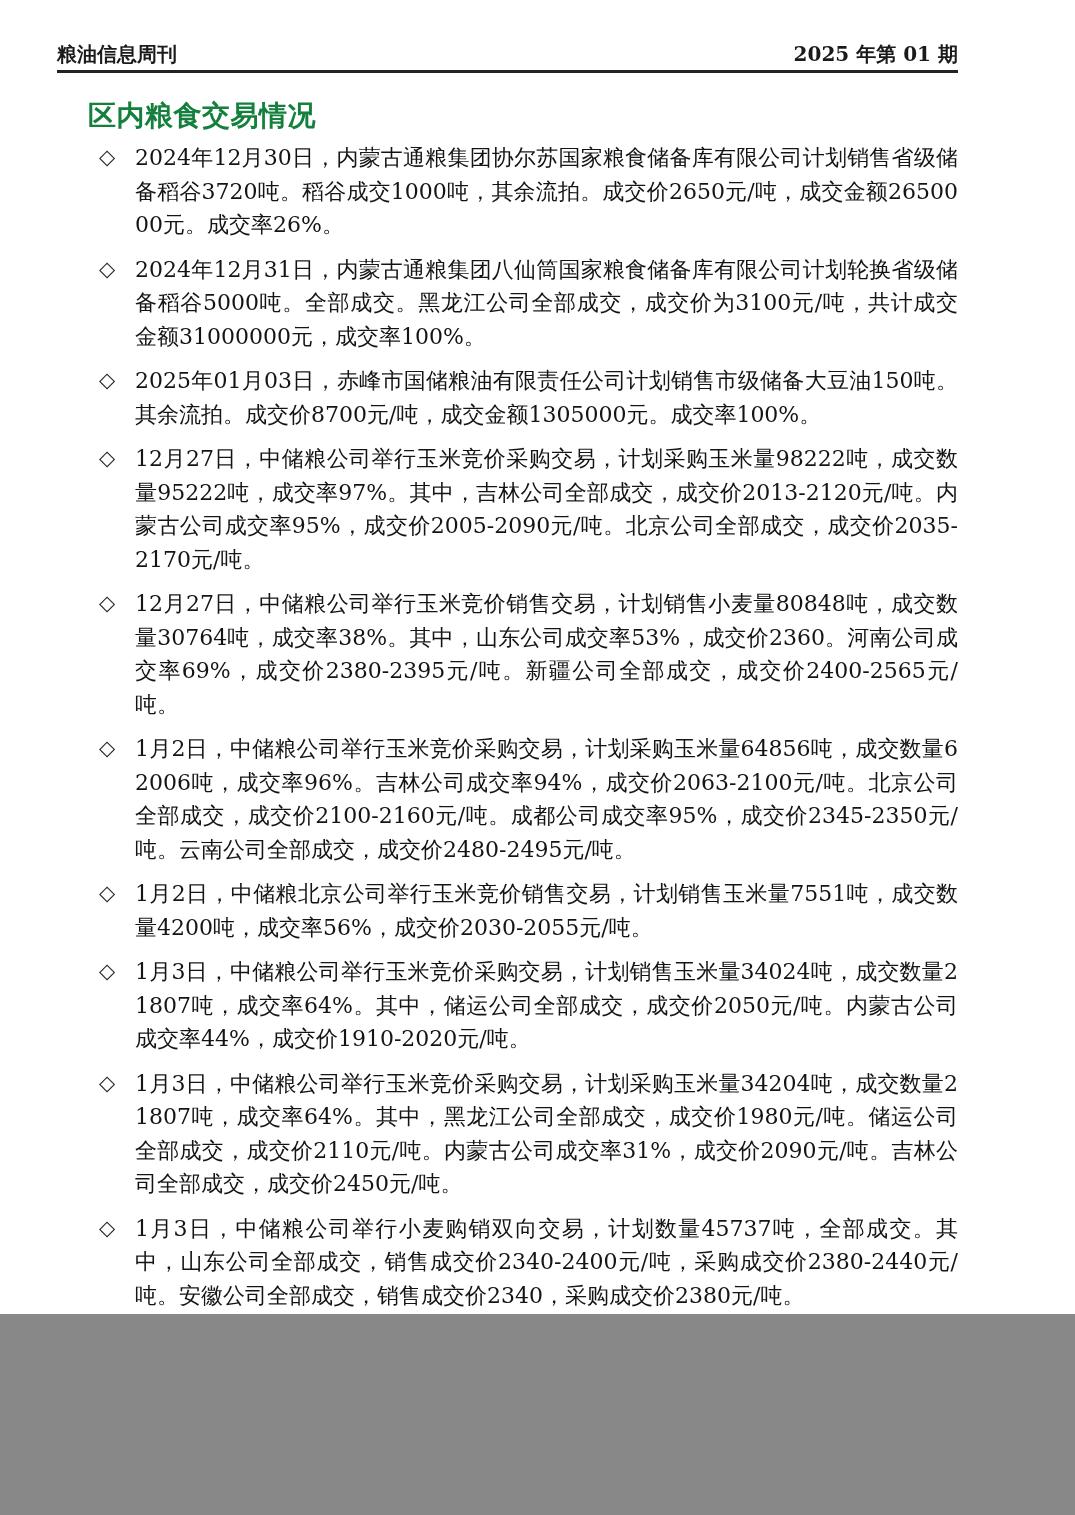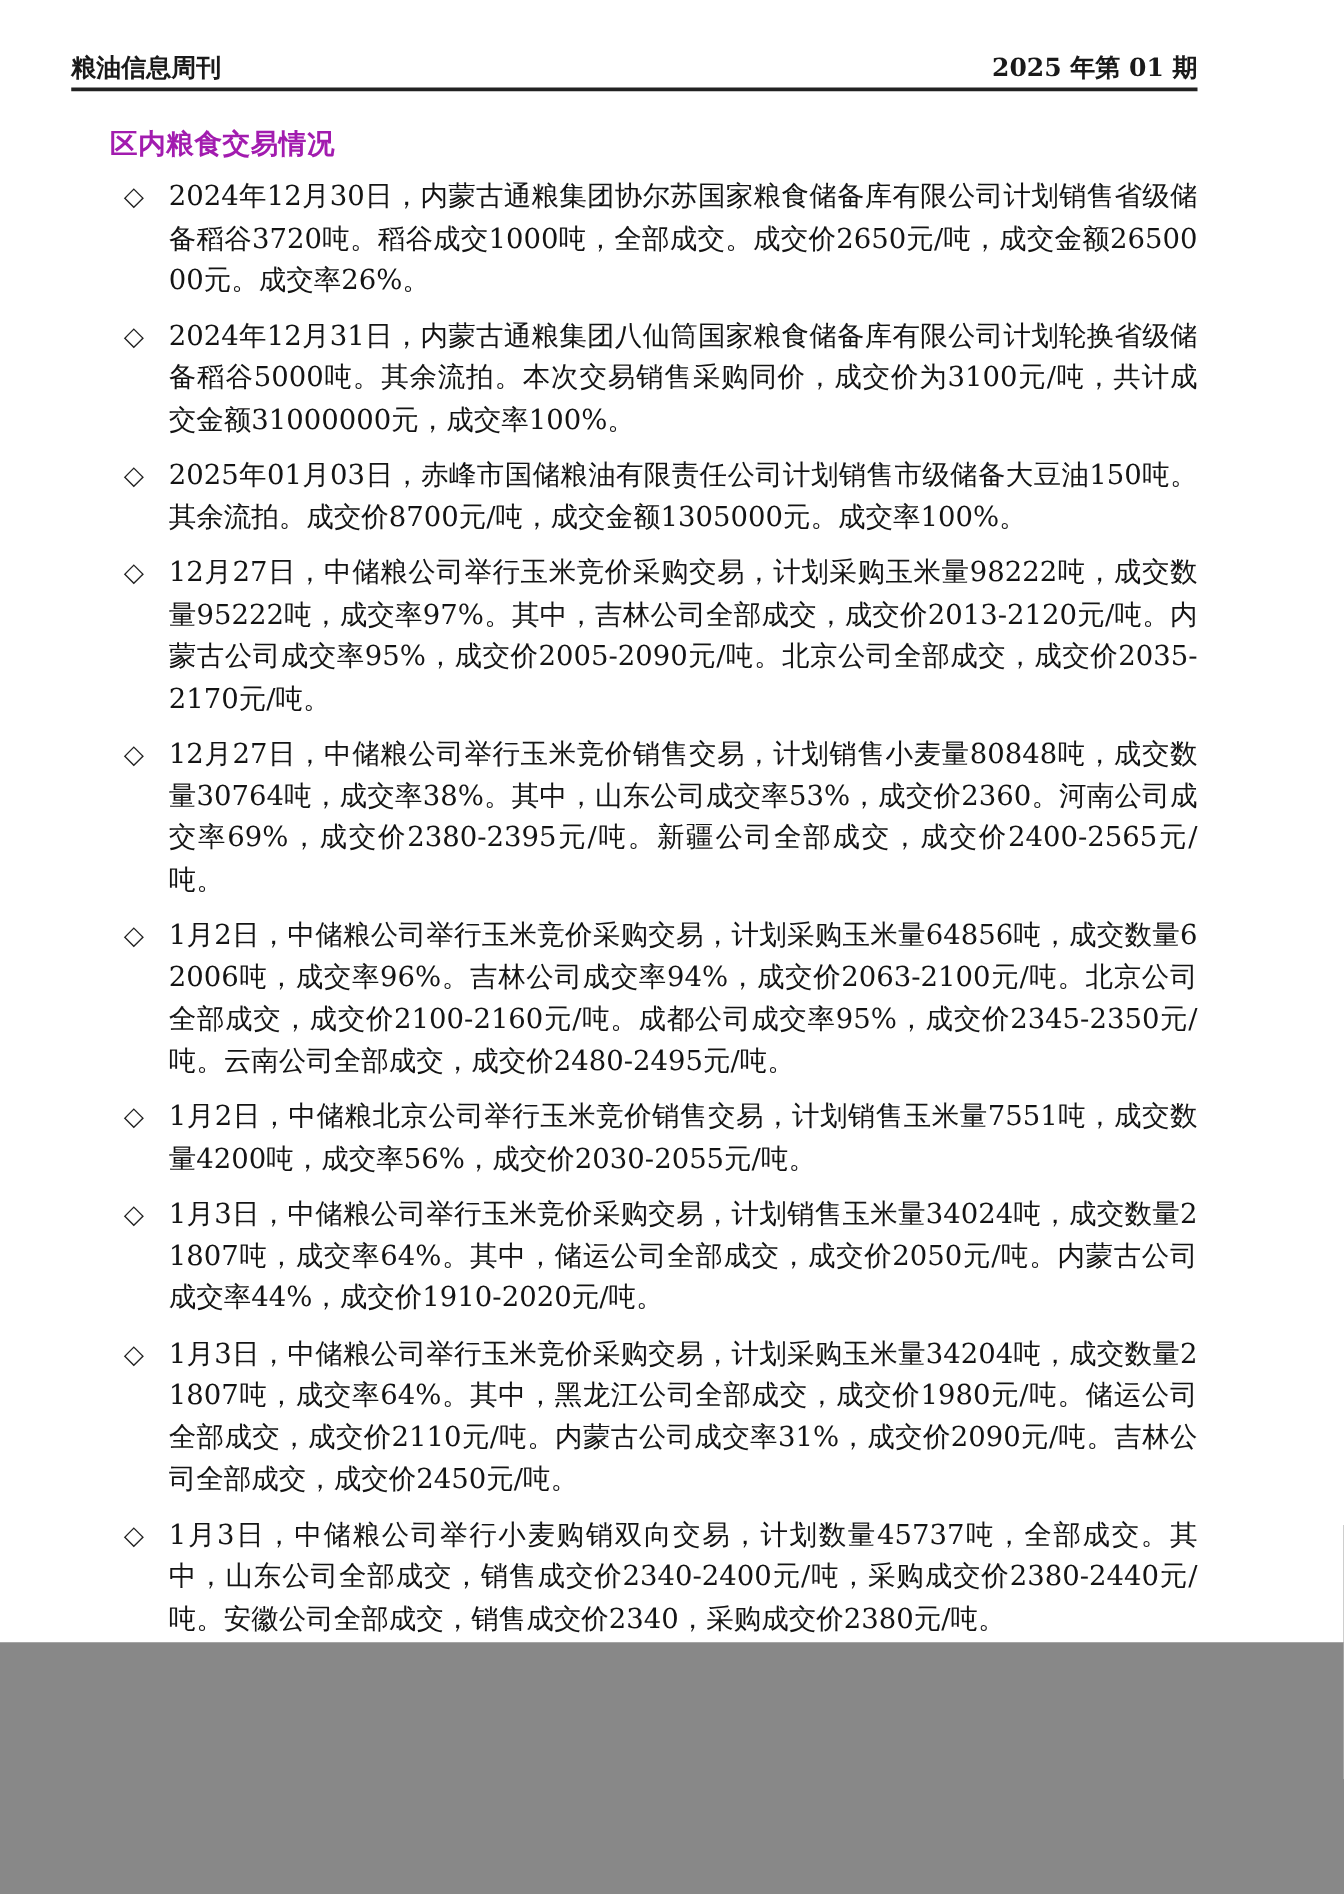--- a/index.html
+++ b/index.html
@@ -18,23 +18,23 @@
     display:flex; justify-content:space-between; align-items:flex-end;
     font-weight:bold; font-size:20px; line-height:24px;
     padding-bottom:4px;
     border-bottom:3px solid #222;
     color:#1a1a1a;
   }
   .main { padding-top:20px; }
   .sec-title {
     font-family:"DejaVu Sans","Liberation Sans",sans-serif;
     font-weight:bold;
-    font-size:22px; line-height:33px;
+    font-size:28px; line-height:33px;
     margin:6px 0 9px 31px;
-    color:#a21caf;
+    color:#15803d;
     letter-spacing:0.5px;
   }
   .item {
     display:flex;
     margin:0 0 11px 0;
     font-size:22px; line-height:33.5px;
     color:#141414;
   }
   .item .marker {
     flex:0 0 36px;
@@ -63,25 +63,25 @@
     <span>2025 年第 01 期</span>
   </div>
 
   <div class="main">
 
     <section>
       <h2 class="sec-title">区内粮食交易情况</h2>
 
       <div class="item">
         <span class="marker">◇</span>
-        <p>2024年12月30日，内蒙古通粮集团协尔苏国家粮食储备库有限公司计划销售省级储备稻谷3720吨。稻谷成交1000吨，全部成交。成交价2650元/吨，成交金额2650000元。成交率26%。</p>
+        <p>2024年12月30日，内蒙古通粮集团协尔苏国家粮食储备库有限公司计划销售省级储备稻谷3720吨。稻谷成交1000吨，其余流拍。成交价2650元/吨，成交金额2650000元。成交率26%。</p>
       </div>
       <div class="item">
         <span class="marker">◇</span>
-        <p>2024年12月31日，内蒙古通粮集团八仙筒国家粮食储备库有限公司计划轮换省级储备稻谷5000吨。其余流拍。本次交易销售采购同价，成交价为3100元/吨，共计成交金额31000000元，成交率100%。</p>
+        <p>2024年12月31日，内蒙古通粮集团八仙筒国家粮食储备库有限公司计划轮换省级储备稻谷5000吨。全部成交。黑龙江公司全部成交，成交价为3100元/吨，共计成交金额31000000元，成交率100%。</p>
       </div>
       <div class="item">
         <span class="marker">◇</span>
         <p>2025年01月03日，赤峰市国储粮油有限责任公司计划销售市级储备大豆油150吨。其余流拍。成交价8700元/吨，成交金额1305000元。成交率100%。</p>
       </div>
     </section>
 
     <section>
 
       <div class="item">

